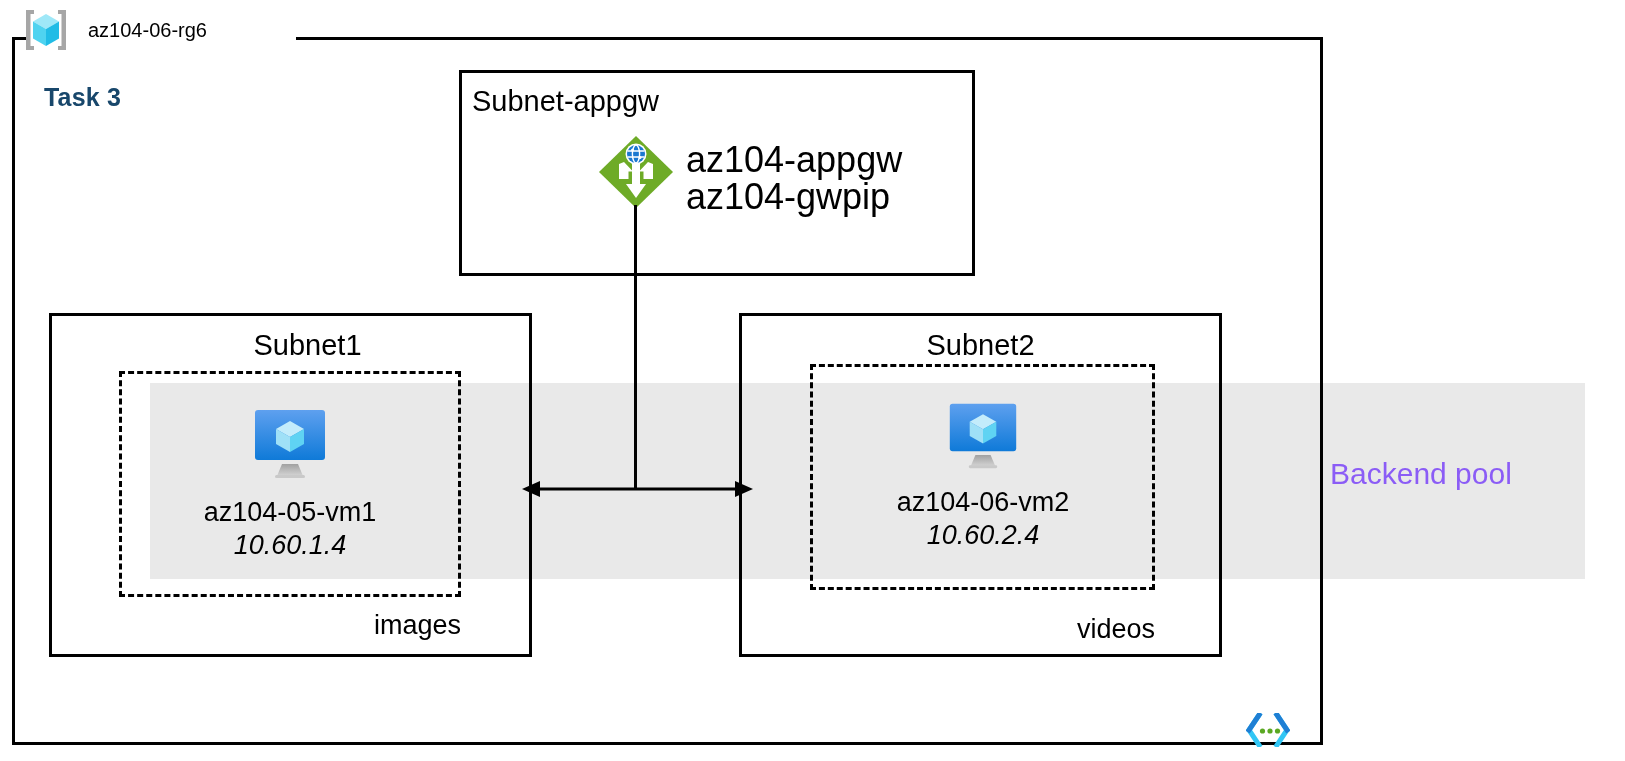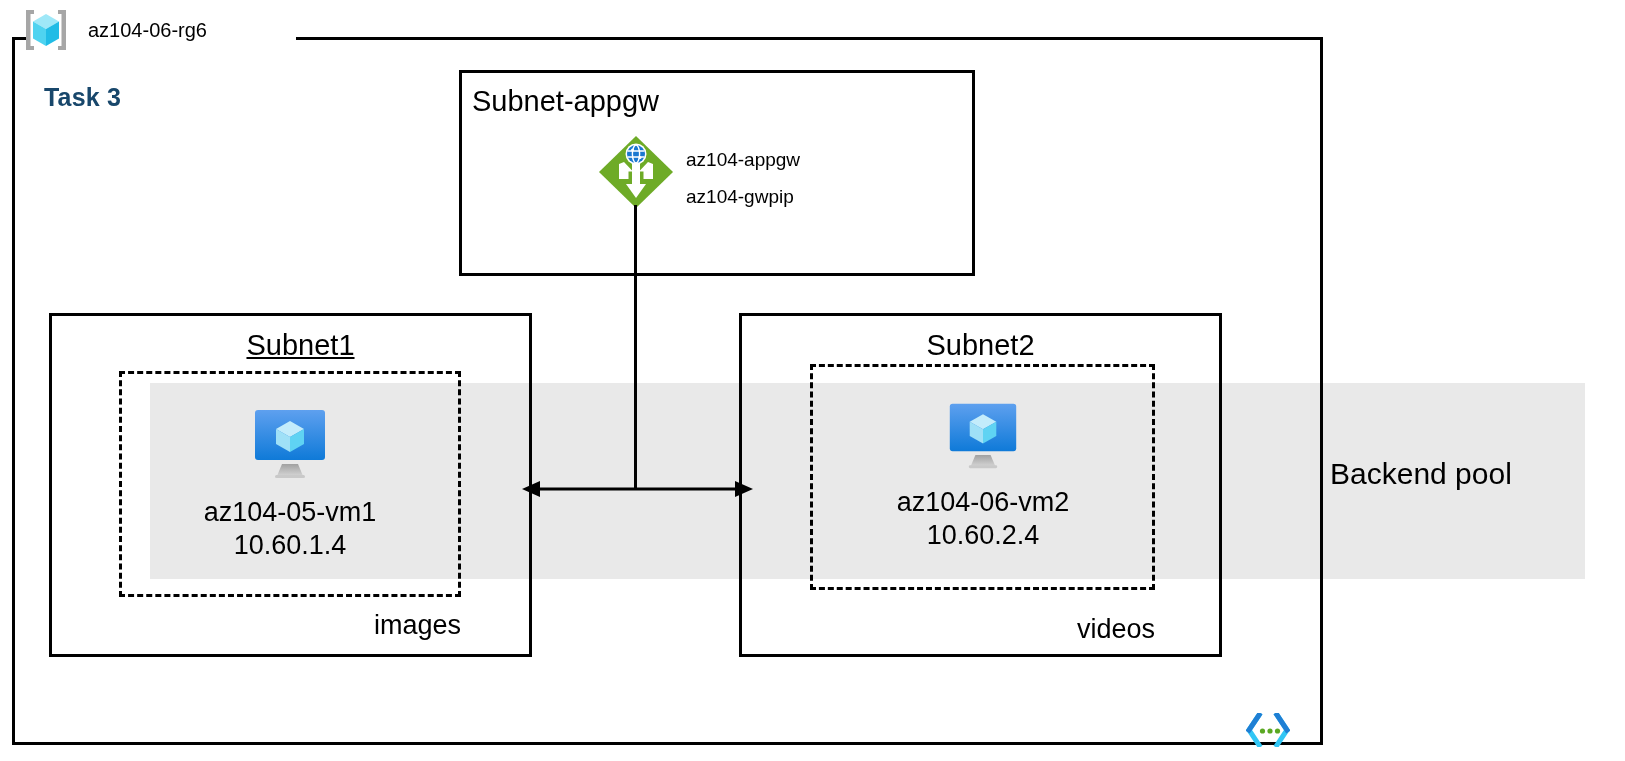--- a/index.html
+++ b/index.html
@@ -64,21 +64,21 @@
     left:150px; top:383px;
     width:1435px; height:196px;
     background:#e9e9e9;
   }
   .backend-label{
     position:absolute;
     left:1330px; top:455px;
     width:250px;
     font-size:30px;
     line-height:38px;
-    color:#000000;
+    color:#8b5cf6;
     text-align:left;
     white-space:nowrap;
   }
 
   
   .subnet-box{
     position:absolute;
     border:3px solid #000000;
     box-sizing:border-box;
     background:transparent;
@@ -126,29 +126,30 @@
     font-size:27px;
     line-height:33px;
     color:#000000;
     white-space:nowrap;
   }
   .vm-ip{
     font-size:27px;
     line-height:33px;
     color:#000000;
     white-space:nowrap;
+    font-style:italic;
   }
   .vm-icon{ display:block; margin:0 auto 10px auto; }
 
   
   .gw-icon{ position:absolute; left:597px; top:134px; width:78px; height:76px; }
   .gw-names{
     position:absolute;
     left:686px; top:141px;
-    font-size:19px;
+    font-size:36px;
     line-height:37px;
     color:#000000;
     white-space:nowrap;
   }
 
   
   .v-line{
     position:absolute;
     left:634px; top:205px;
     width:3px; height:285px;
@@ -221,21 +222,21 @@
 
   <span class="h-connector">
     <svg width="235" height="38" viewBox="0 0 235 38">
       <line x1="16" y1="19" x2="219" y2="19" stroke="#000000" stroke-width="3"></line>
       <polygon points="2,19 20,11 20,27" fill="#000000"></polygon>
       <polygon points="233,19 215,11 215,27" fill="#000000"></polygon>
     </svg>
   </span>
 
   <div class="subnet-box" id="subnet1-box"></div>
-  <div class="subnet-title" style="left:40px; top:328px; width:521px;text-decoration:underline;">Subnet1</div>
+  <div class="subnet-title" style="left:47px; top:328px; width:521px;">Subnet1</div>
   <div class="dashed-box" id="dashed1"></div>
 
   <div class="vm-block" style="left:160px; top:404px;">
     <span class="vm-icon">
       <svg width="78" height="78" viewBox="0 0 78 78">
         <defs>
           <linearGradient id="vmScreen1" x1="0" y1="0" x2="0" y2="1">
             <stop offset="0" stop-color="#5ea0ef"></stop>
             <stop offset="1" stop-color="#0f7ad8"></stop>
           </linearGradient>

